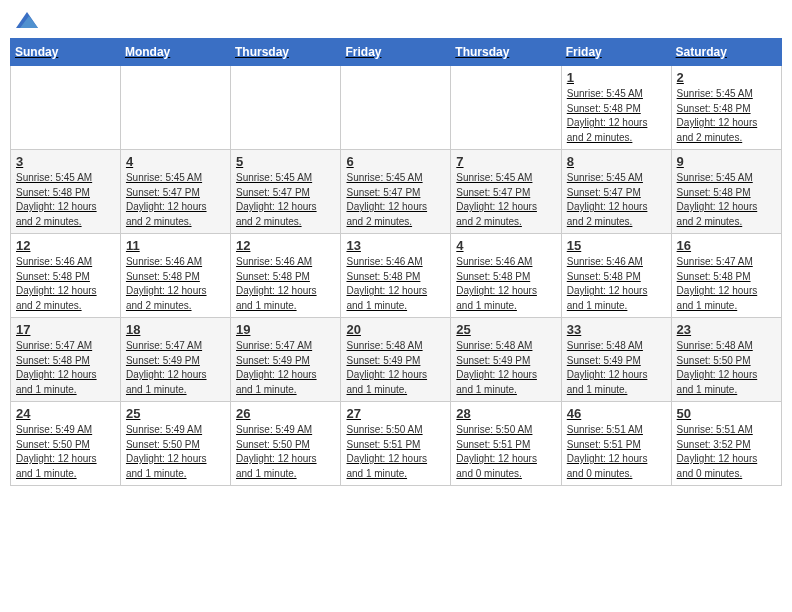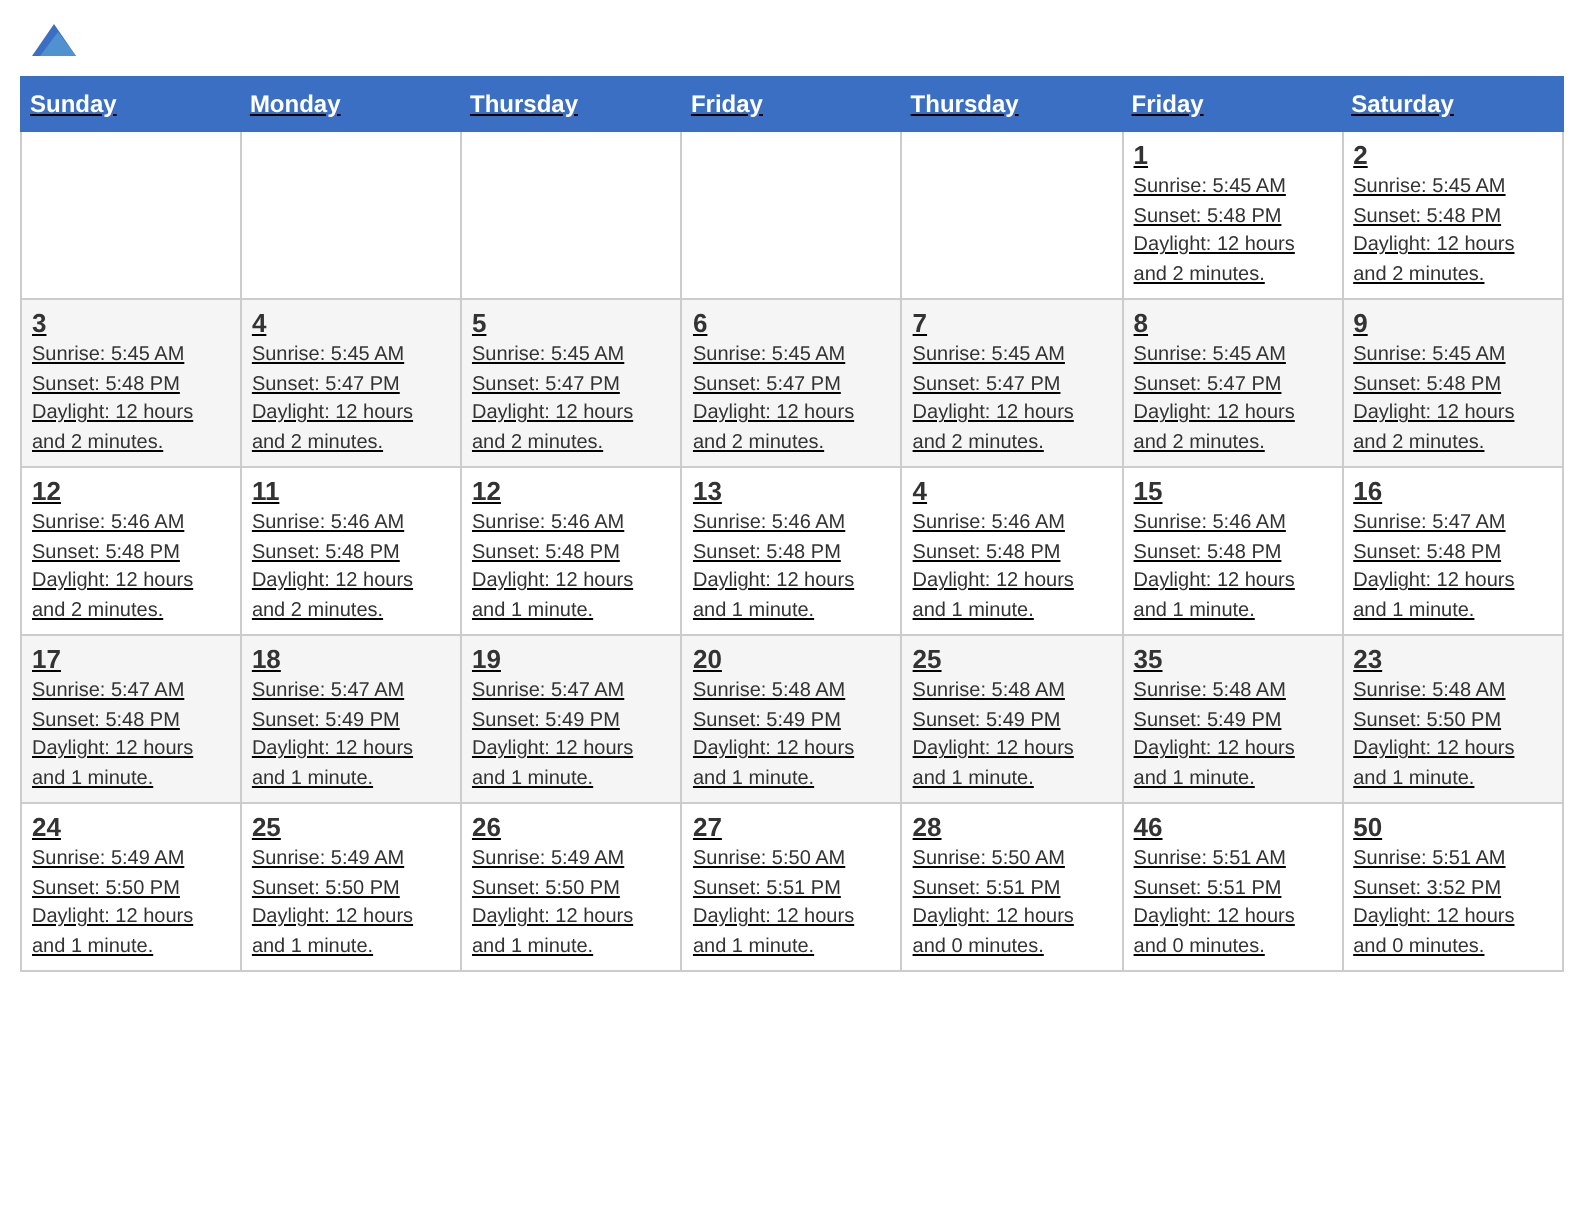--- a/index.html
+++ b/index.html
@@ -253,21 +253,21 @@
 Sunset: 5:49 PM
 Daylight: 12 hours and 1 minute.</div>
         </td>
         <td>
           <span class="day-num">25</span>
           <div class="day-detail">Sunrise: 5:48 AM
 Sunset: 5:49 PM
 Daylight: 12 hours and 1 minute.</div>
         </td>
         <td>
-          <span class="day-num">35</span>
+          <span class="day-num">33</span>
           <div class="day-detail">Sunrise: 5:48 AM
 Sunset: 5:49 PM
 Daylight: 12 hours and 1 minute.</div>
         </td>
         <td>
           <span class="day-num">23</span>
           <div class="day-detail">Sunrise: 5:48 AM
 Sunset: 5:50 PM
 Daylight: 12 hours and 1 minute.</div>
         </td>

